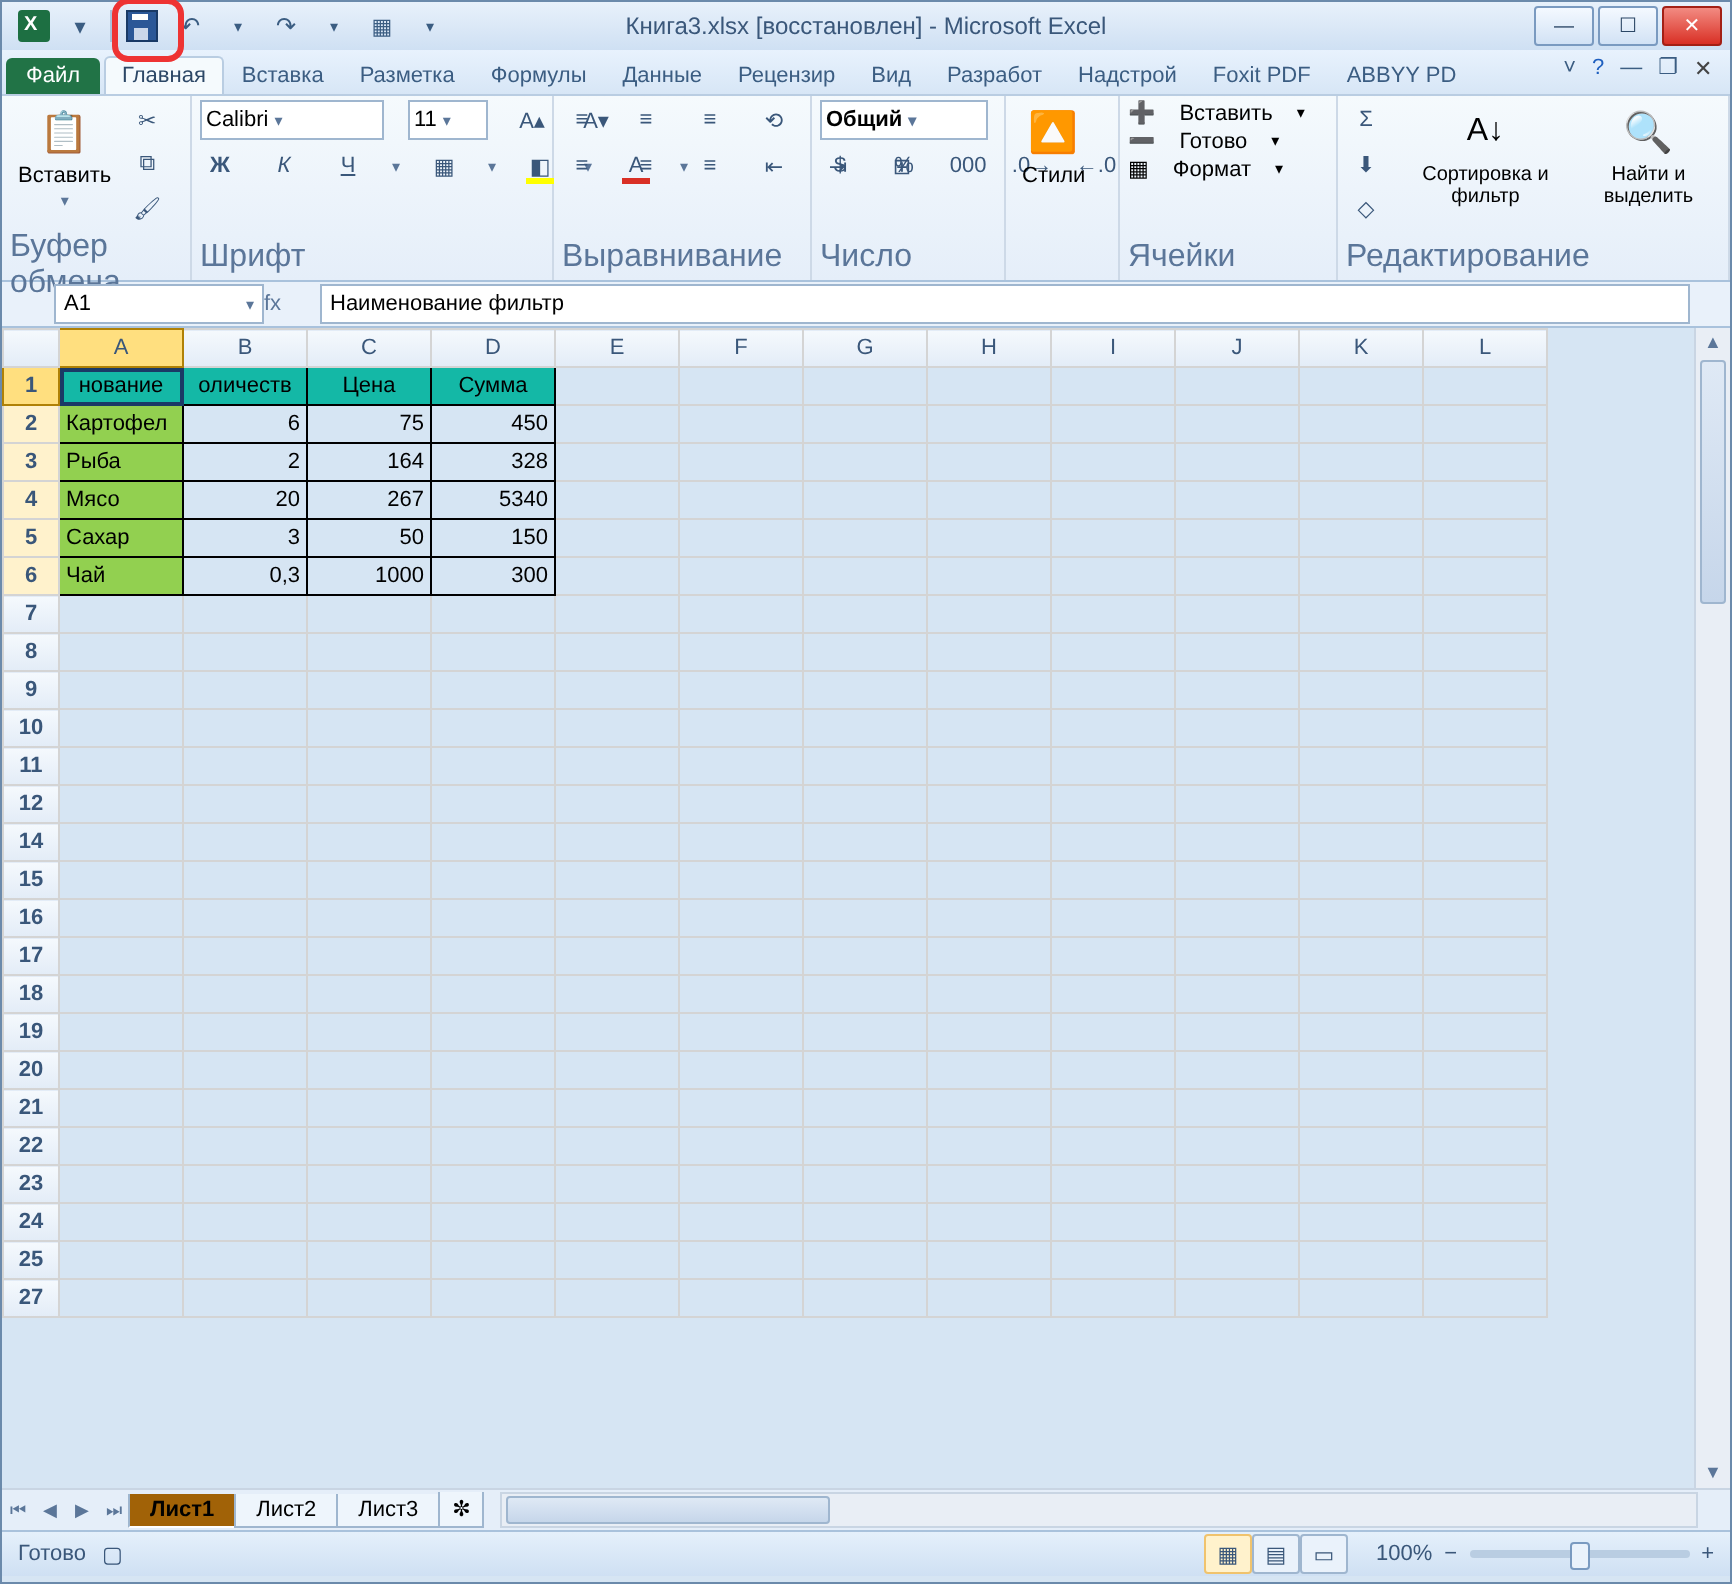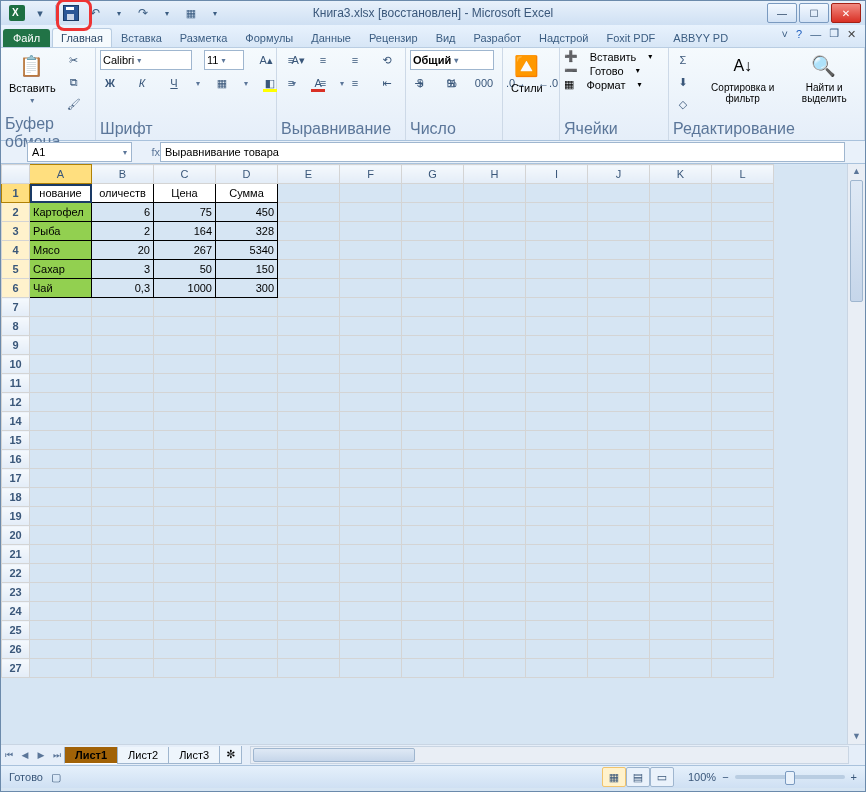--- a/index.html
+++ b/index.html
@@ -38,31 +38,31 @@
   .big-btn .ic{width:28px;height:28px;display:flex;align-items:center;justify-content:center;font-size:20px;}
   .small-row{display:flex;gap:12px;align-items:center;}
   .sm{width:18px;height:18px;border:1px solid transparent;display:flex;align-items:center;justify-content:center;cursor:pointer;color:#3a577a;font-size:11px;border-radius:2px;}
   .combo{height:18px;border:1px solid #9fb6cf;background:#fff;display:flex;align-items:center;padding:0 2px;font-size:11px;}
   .combo .dd{margin-left:3px;color:#5b7699;font-size:8px;}
   .group-stack{display:flex;flex-direction:column;gap:2px;}
   
   .fbar{height:22px;background:#e9f1fa;border-bottom:1px solid #a9c2dc;display:flex;align-items:center;}
   .namebox{width:95px;height:18px;background:#fff;border:1px solid #9fb6cf;margin-left:26px;display:flex;align-items:center;padding:0 4px;font-size:11px;justify-content:space-between;}
   .namebox .dd{color:#5b7699;font-size:8px;}
-  .fx{width:28px;text-align:right;color:#5b7699;}
+  .fx{width:28px;text-align:left;color:#5b7699;}
   .fbox{flex:1;height:18px;background:#fff;border:1px solid #9fb6cf;margin-right:20px;padding:0 4px;font-size:11px;display:flex;align-items:center;}
   .grid{border-collapse:collapse;table-layout:fixed;}
   .grid th,.grid td{border:1px solid #d4d4d4;height:19px;box-sizing:border-box;font-size:11px;padding:0 3px;overflow:hidden;white-space:nowrap;}
   .grid thead th{background:linear-gradient(#f5f9fd,#e3ecf7);color:#3a577a;font-weight:normal;text-align:center;}
   .grid .rowhead{background:linear-gradient(#f5f9fd,#e3ecf7);color:#3a577a;text-align:center;width:28px;}
   .colA{width:62px;}.colB{width:62px;}.colC{width:62px;}.colD{width:62px;}
   .colE,.colF,.colG,.colH,.colI,.colJ,.colK,.colL{width:62px;}
   .hdr-sel{background:#ffdf7f !important;border:1px solid #b08106 !important;}
   .sel-A{background:#fff2cc !important;}
-  .yellowbg{background:#ffffff;}
+  .yellowbg{background:#14b8a6;}
   .greenbg{background:#92d050;}
   .blackborder{border:1px solid #000 !important;}
   .active-cell{outline:2px solid #1a3a66;outline-offset:-2px;}
   .num{text-align:right;}
   .txt{text-align:left;}
   .ctr{text-align:center;}
   .grid-area{height:580px;overflow:hidden;position:relative;}
   .vscroll{position:absolute;right:0;top:0;bottom:0;width:17px;background:#e9eef5;border-left:1px solid #c9d5e3;}
   .vscroll .thumb{position:absolute;top:16px;left:2px;right:2px;height:120px;background:linear-gradient(#dfe9f5,#c6d6ea);border:1px solid #9fb6cf;border-radius:2px;}
   .vscroll .arr{position:absolute;left:0;right:0;height:15px;text-align:center;color:#5b7699;font-size:9px;line-height:15px;}
@@ -279,21 +279,21 @@
     </div>
   </div>
 
   <div class="fbar">
     <div class="namebox">
         <span>A1</span>
         <span class="dd">▾</span>
       </div>
     <div class="fx">fx</div>
     <div class="fbox">
-        <span>Выравнивание товара</span>
+        <span>Наименование фильтр</span>
       </div>
   </div>
 
   <div class="grid-area">
     <table class="grid" id="grid">
         <thead>
           <tr>
             <th class="rowhead"></th>
             <th class="colA hdr-sel">A</th>
             <th class="colB">B</th>
@@ -664,35 +664,20 @@
             <td class="colE "></td>
             <td class="colF "></td>
             <td class="colG "></td>
             <td class="colH "></td>
             <td class="colI "></td>
             <td class="colJ "></td>
             <td class="colK "></td>
             <td class="colL "></td>
           </tr>
           <tr>
-            <th class="rowhead">26</th>
-            <td class="colA "></td>
-            <td class="colB "></td>
-            <td class="colC "></td>
-            <td class="colD "></td>
-            <td class="colE "></td>
-            <td class="colF "></td>
-            <td class="colG "></td>
-            <td class="colH "></td>
-            <td class="colI "></td>
-            <td class="colJ "></td>
-            <td class="colK "></td>
-            <td class="colL "></td>
-          </tr>
-          <tr>
             <th class="rowhead">27</th>
             <td class="colA "></td>
             <td class="colB "></td>
             <td class="colC "></td>
             <td class="colD "></td>
             <td class="colE "></td>
             <td class="colF "></td>
             <td class="colG "></td>
             <td class="colH "></td>
             <td class="colI "></td>

